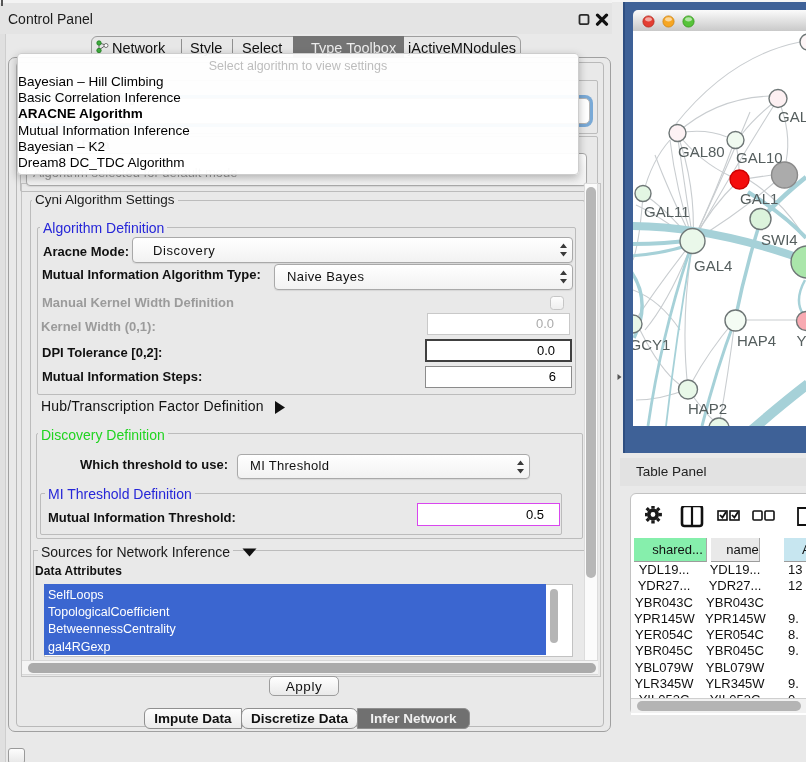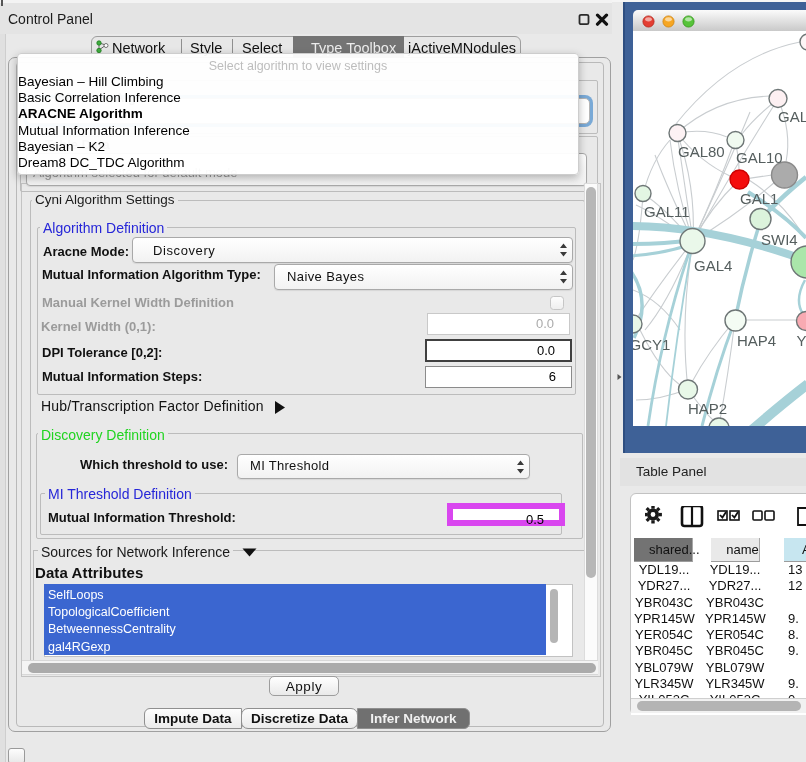--- a/index.html
+++ b/index.html
@@ -103,29 +103,29 @@
 <div class="combo" style="left:237px;top:454px;width:291px;height:23px;">
     <svg width="9" height="14" viewBox="0 0 9 14" style="position:absolute;right:4px;top:50%;margin-top:-7px;">
       <path d="M4.5 0.5 L8 5 L1 5 Z M4.5 13.5 L8 9 L1 9 Z" fill="#3a3a3a"></path>
     </svg>
   </div>
 <div class="abs" style="left:250px;top:458px;letter-spacing:0.3px;">MI Threshold</div>
 
 <div class="gb" style="left:40px;top:493px;width:520px;height:40px;"></div>
 <div class="gbt" style="left:45px;top:487px;font-size:14px;color:#2626d8;">MI Threshold Definition</div>
 <div class="abs b" style="left:48px;top:510px;">Mutual Information Threshold:</div>
-<div class="field" style="left:417px;top:503px;width:118px;height:23px;border:6px solid #d946ef;color:#000;line-height:21px;margin-left:30px;">0.5</div>
+<div class="field" style="left:417px;top:503px;width:143px;height:23px;border:1px solid #d946ef;color:#000;line-height:21px;">0.5</div>
 
 <div class="abs" style="left:33px;top:550px;width:554px;height:110px;border:1px solid #bcbcbc;border-bottom:none;"></div>
 <div class="gbt" style="left:38px;top:545px;font-size:14px;color:#1a1a1a;">Sources for Network Inference</div>
 <svg class="abs" style="left:242px;top:548px;" width="15" height="9" viewBox="0 0 15 9">
     <path d="M0.5 0.5 L14.5 0.5 L7.5 8.5 Z" fill="#111"></path>
   </svg>
 
-<div class="abs b" style="left:35px;top:564px;font-size:15px;letter-spacing:0.1px;">Data Attributes</div>
+<div class="abs b" style="left:35px;top:564px;font-size:12px;letter-spacing:0.1px;">Data Attributes</div>
 
 <div class="abs" style="left:44px;top:584px;width:529px;height:73px;background:#fff;border:1px solid #c2c2c2;box-sizing:border-box;"></div>
 <div class="abs" style="left:44px;top:584px;width:502px;height:71px;background:#3b66d0;"></div>
 <div class="abs" style="left:48px;top:587px;color:#fff;font-size:12.5px;line-height:17.2px;">SelfLoops<br>TopologicalCoefficient<br>BetweennessCentrality<br>gal4RGexp</div>
 <div class="abs" style="left:550px;top:589px;width:8px;height:54px;background:#b5b5b5;border-radius:4px;"></div>
 
 <div class="abs" style="left:584px;top:183px;width:14px;height:483px;background:#fbfbfb;border:1px solid #dcdcdc;box-sizing:border-box;"></div>
 <div class="abs" style="left:586px;top:187px;width:10px;height:391px;background:#b7b7b7;border-radius:5px;"></div>
 <div class="abs" style="left:22px;top:660px;width:576px;height:15px;background:#f4f4f4;border-top:1px solid #d8d8d8;border-bottom:1px solid #d8d8d8;box-sizing:border-box;"></div>
 <div class="abs" style="left:28px;top:663px;width:568px;height:10px;background:#ababab;border-radius:5px;"></div>
@@ -266,21 +266,21 @@
   <g fill="none" stroke="#111" stroke-width="1.6">
     <rect x="73" y="5" width="9" height="9"></rect>
       <rect x="85" y="5" width="9" height="9"></rect>
     <path d="M75 9 l2.4 2.6 L81 6 M87 9 l2.4 2.6 L93 6" stroke-width="1.8"></path>
     <rect x="108" y="5" width="9" height="9" rx="1"></rect>
       <rect x="120" y="5" width="9" height="9" rx="1"></rect>
     <path d="M153 2 h10 l4 4 v13 h-14 z M163 2 v4 h4" stroke-width="1.8"></path>
   </g>
 </svg>
 
-<div class="abs" style="left:634px;top:538px;width:59px;height:24px;background:#737373;border-right:1px solid #a8a8a8;border-bottom:1px solid #9c9c9c;box-sizing:border-box;text-align:center;line-height:23px;padding-left:15px;">shared...</div>
+<div class="abs" style="left:634px;top:538px;width:73px;height:24px;background:#86efac;border-right:1px solid #a8a8a8;border-bottom:1px solid #9c9c9c;box-sizing:border-box;text-align:center;line-height:23px;padding-left:15px;">shared...</div>
 <div class="abs" style="left:711px;top:538px;width:49px;height:24px;background:#e9e9e9;border-right:1px solid #a8a8a8;border-bottom:1px solid #9c9c9c;box-sizing:border-box;text-align:center;line-height:23px;padding-left:15px;">name</div>
 <div class="abs" style="left:784px;top:538px;width:28px;height:24px;background:#c7e6f0;border-bottom:1px solid #9c9c9c;box-sizing:border-box;line-height:23px;padding-left:18px;overflow:hidden;">A</div>
 
 <div class="abs" style="left:634px;top:562px;width:60px;text-align:center;line-height:16.3px;color:#111;">YDL19...<br>YDR27...<br>YBR043C<br>YPR145W<br>YER054C<br>YBR045C<br>YBL079W<br>YLR345W<br>YIL053C</div>
 <div class="abs" style="left:705px;top:562px;width:60px;text-align:center;line-height:16.3px;color:#111;">YDL19...<br>YDR27...<br>YBR043C<br>YPR145W<br>YER054C<br>YBR045C<br>YBL079W<br>YLR345W<br>YIL053C</div>
 <div class="abs" style="left:788px;top:562px;width:30px;line-height:16.3px;color:#111;">13<br>12<br>&nbsp;<br>9.<br>8.<br>9.<br>&nbsp;<br>9.<br>0.</div>
 
 <div class="abs" style="left:631px;top:698px;width:180px;height:16px;background:#f1f1f1;border-top:1px solid #cfcfcf;"></div>
 <div class="abs" style="left:637px;top:701px;width:164px;height:10px;background:#b4b4b4;border-radius:5px;"></div>
 <div class="abs" style="left:631px;top:713px;width:180px;height:2px;background:#fff;"></div>

